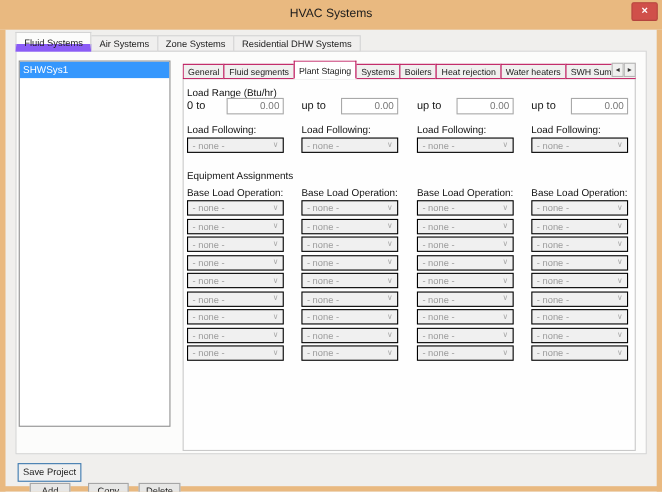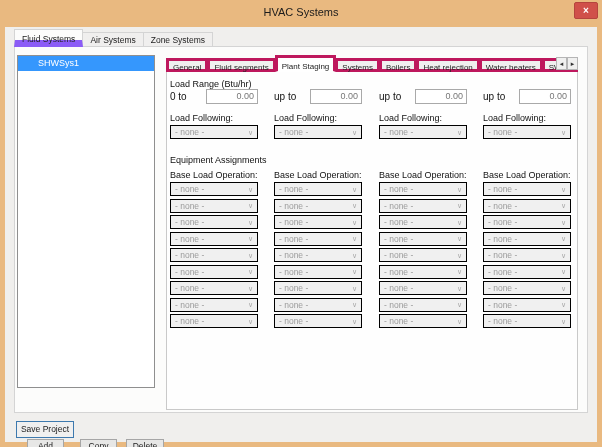--- a/index.html
+++ b/index.html
@@ -17,30 +17,30 @@
   
   .main-tabs { position:absolute; left:14px; top:29px; height:18px; display:flex; align-items:flex-end; z-index:3; }
   .mtab { height:15px; line-height:15px; padding:0 7px; font-size:8.5px; color:#222; background:#f0efee; border:1px solid #d4d4d4; margin-right:-1px; white-space:nowrap; }
   .mtab.active { height:18px; line-height:18px; background:#fcfcfb; border-bottom:7px solid #8b5cf6; position:relative; z-index:4; }
 
   
   .main-page { position:absolute; left:14px; top:46px; width:574px; height:367px; background:#fcfcfb; border:1px solid #d4d4d4; }
 
   
   .listbox { position:absolute; left:17px; top:55px; width:138px; height:333px; background:#fff; border:1px solid #8f8f8f; overflow:hidden; }
-  .list-item { height:15px; line-height:15px; font-size:9px; padding:0 20px; color:#222; }
+  .list-item { height:15px; line-height:15px; font-size:9px; padding:0 3px; color:#222; }
   .list-item.selected { background:#3597fd; color:#fff; }
   .btn { position:absolute; height:15px; background:#e7e7e6; border:1px solid #a6a6a6; font-size:8.5px; color:#222; text-align:center; line-height:13px;margin-top:48px; }
   .btn-add    { left:27px;  top:391px; width:37px; }
   .btn-copy   { left:80px;  top:391px; width:37px; }
   .btn-delete { left:126px; top:391px; width:38px; }
 
   
   .sub-tabs { position:absolute; left:166px; top:55px; width:412px; height:17px; display:flex; align-items:flex-end; overflow:hidden; z-index:3; }
-  .stab { height:14px; line-height:14px; padding:0 4px; font-size:8px; color:#222; background:#f0f0ef; border:3px solid #be185d; margin-right:-1px; white-space:nowrap; }
+  .stab { height:14px; line-height:14px; padding:0 4px; font-size:8px; color:#222; background:#f0f0ef; border:1px solid #be185d; margin-right:-1px; white-space:nowrap; }
   .stab.active { height:17px; line-height:17px; background:#fff; border-bottom:1px solid #fff; position:relative; z-index:4; }
   .tab-scroll { position:absolute; top:57px; z-index:5; width:11px; height:13px; background:#f0f0ef; border:1px solid #b5b5b5; font-size:7px; color:#333; text-align:center; line-height:11px; }
   .ts-left  { left:556px; }
   .ts-right { left:567px; }
 
   
   .sub-page { position:absolute; left:166px; top:71px; width:412px; height:339px; background:#fefefe; border:1px solid #c9c9c9; }
 
   .heading { position:absolute; font-size:9px; color:#111; white-space:nowrap; }
   .h-loadrange { left:170px; top:79px; }
@@ -75,20 +75,21 @@
   </div>
   <div class="close-btn"><span>×</span></div>
   <div class="frame-left"></div>
   <div class="frame-right"></div>
   <div class="frame-bottom"></div>
 
   <div class="main-tabs">
     <div class="mtab active">Fluid Systems</div>
     <div class="mtab">Air Systems</div>
     <div class="mtab">Zone Systems</div>
+    <div class="mtab">Residential DHW Systems</div>
   </div>
 
   <div class="main-page"></div>
 
   <div class="listbox">
     <div class="list-item selected">SHWSys1</div>
   </div>
   <div class="btn btn-add">Add</div>
   <div class="btn btn-copy">Copy</div>
   <div class="btn btn-delete">Delete</div>

